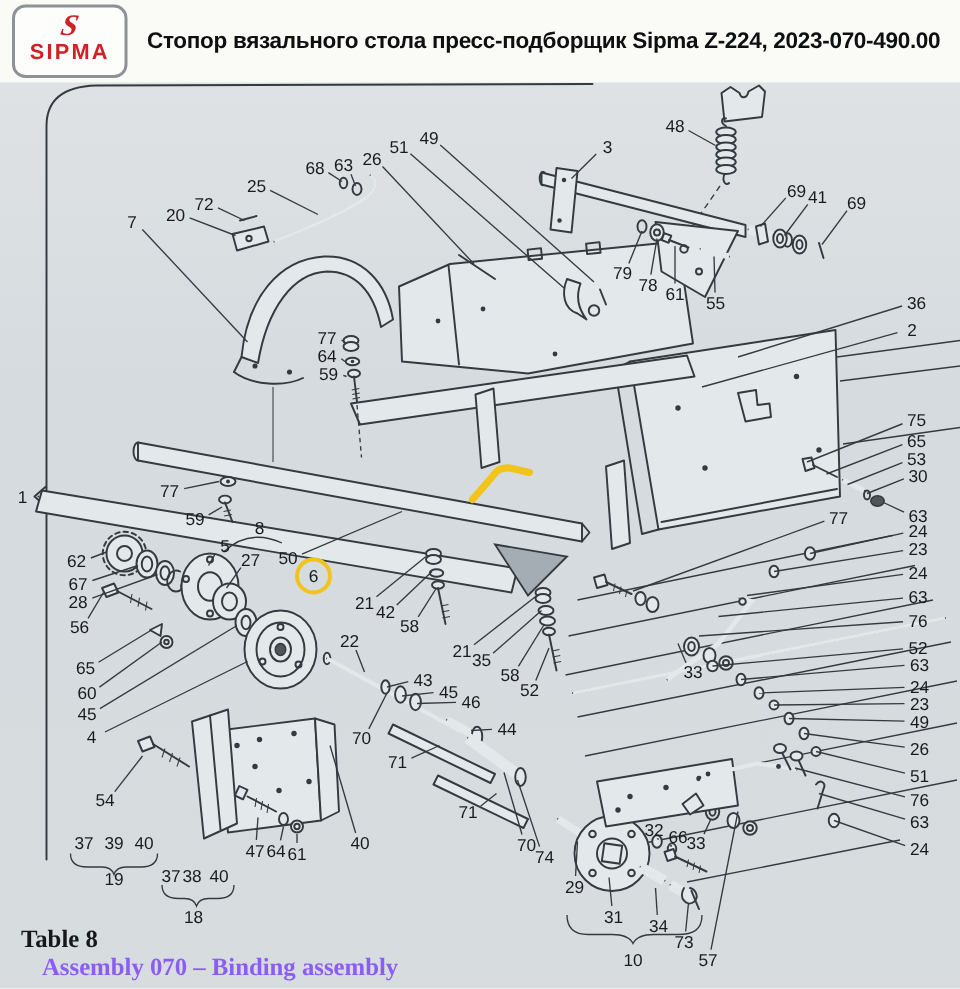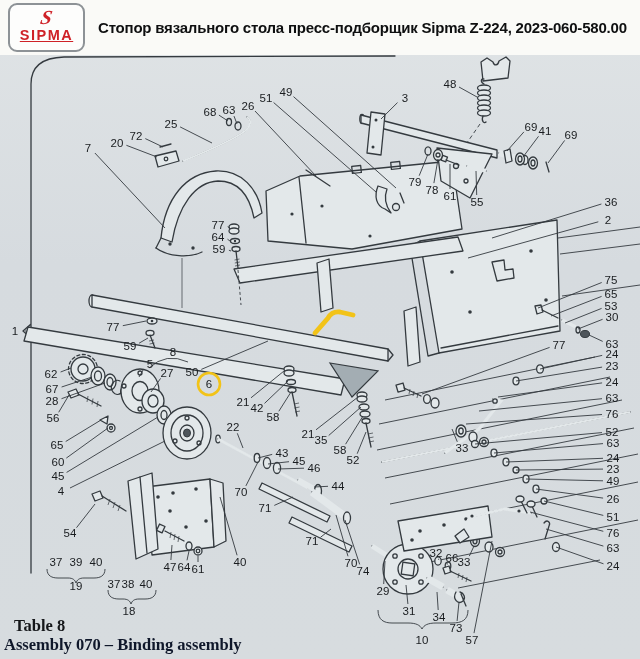--- a/index.html
+++ b/index.html
@@ -10,27 +10,27 @@
   }
   .header{position:absolute;left:0;top:0;width:640px;height:55px;background:#fafaf7;}
   .logo-box{
     position:absolute;left:8px;top:3px;width:77px;height:49px;background:#fdfdfc;
     border:2px solid #8d9296;border-radius:9px;text-align:center;box-sizing:border-box;
   }
   .logo-mark{
     display:block;margin-top:2px;font-family:"Liberation Serif","DejaVu Serif",serif;
     font-weight:bold;font-style:italic;font-size:20px;line-height:20px;transform:skewX(-12deg);
   }
-  .logo-word{display:block;font-weight:bold;font-size:14.5px;letter-spacing:1.5px;line-height:16px;text-decoration:underline;}
+  .logo-word{display:block;font-weight:bold;font-size:14.5px;letter-spacing:1.5px;line-height:16px;}
   .page-title{
     position:absolute;left:98px;top:0;width:540px;height:55px;display:flex;align-items:center;
     font-weight:bold;font-size:15px;letter-spacing:-0.2px;color:#0e0f10;
   }
   .footer-t1{position:absolute;left:14px;top:616px;font:bold 16.5px "Liberation Serif","DejaVu Serif",serif;color:#15171a;}
-  .footer-t2{position:absolute;left:4px;top:635px;font:bold 16.5px "Liberation Serif","DejaVu Serif",serif;color:#0f172a;}
+  .footer-t2{position:absolute;left:28px;top:635px;font:bold 16.5px "Liberation Serif","DejaVu Serif",serif;color:#8b5cf6;}
   svg#diagram{position:absolute;left:0;top:0;}
   
   .l{fill:none;stroke:#343a3f;stroke-width:1.3;stroke-linecap:round;stroke-linejoin:round;}
   .p{fill:#e3e8ea;stroke:#343a3f;stroke-width:1.3;stroke-linecap:round;stroke-linejoin:round;}
   .d{fill:#343a3f;stroke:none;}
   .dk{fill:#4e555b;stroke:#343a3f;stroke-width:1;}
   .t{fill:none;stroke:#343a3f;stroke-width:0.7;}
   .thin{fill:none;stroke:#343a3f;stroke-width:0.9;}
   .callout-text{font-family:"Liberation Sans","DejaVu Sans",sans-serif;font-size:11.5px;fill:#191c1f;}
 </style>
@@ -562,17 +562,17 @@
       <text x="146" y="588" text-anchor="middle" class="callout-text">40</text>
       <text x="129" y="615" text-anchor="middle" class="callout-text">18</text>
     </g>
 </svg>
 
 <div class="header">
   <div class="logo-box">
     <span class="logo-mark" style="color: rgb(207, 33, 39);">S</span>
     <span class="logo-word" style="color: rgb(207, 33, 39);">SIPMA</span>
   </div>
-  <div class="page-title">Стопор вязального стола пресс-подборщик Sipma Z-224, 2023-060-580.00</div>
+  <div class="page-title">Стопор вязального стола пресс-подборщик Sipma Z-224, 2023-070-490.00</div>
 </div>
 
 <div class="footer-t1">Table 8</div>
 <div class="footer-t2">Assembly 070 – Binding assembly</div>
 
 </body></html>

